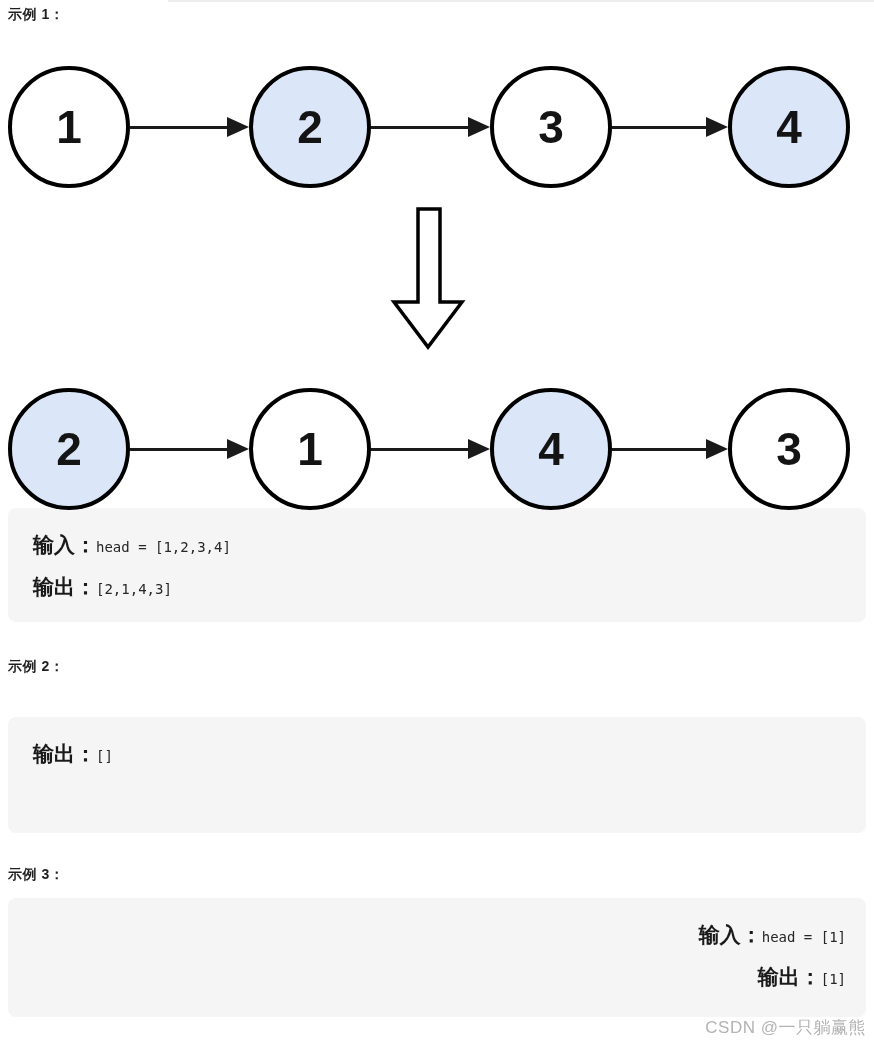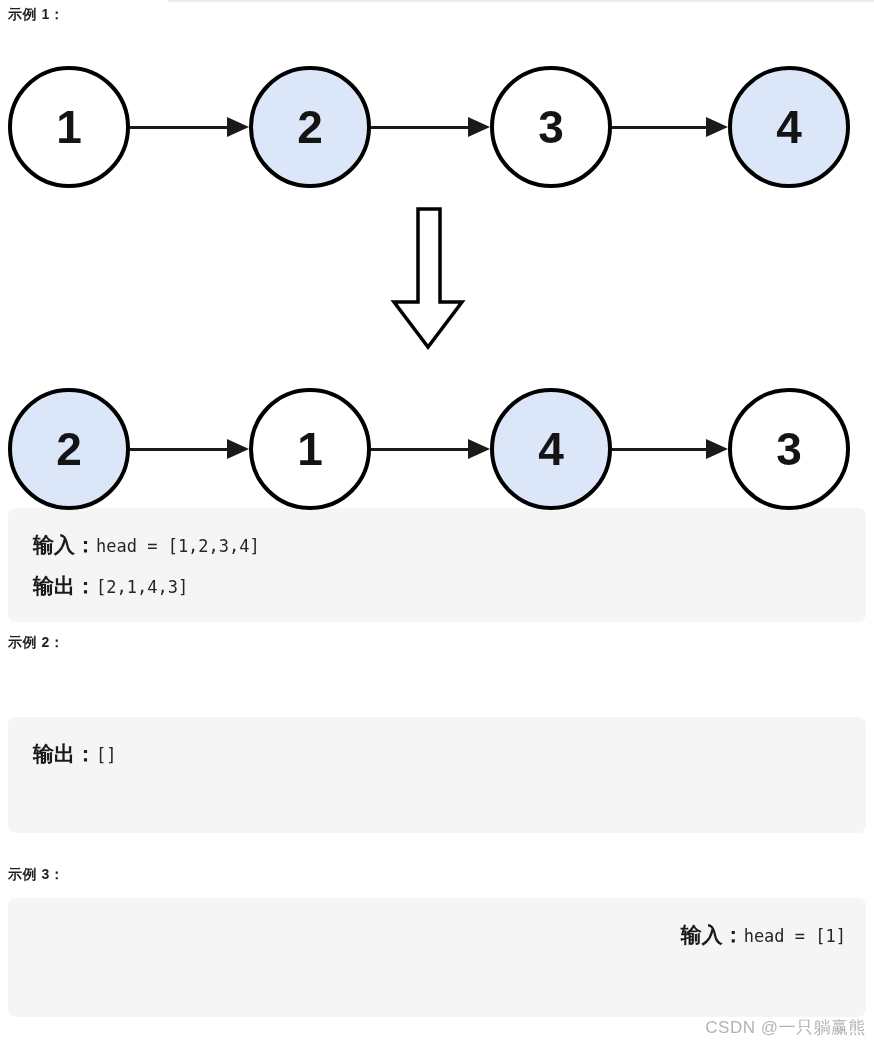--- a/index.html
+++ b/index.html
@@ -41,21 +41,21 @@
     white-space: pre;
     color: #262626;
   }
   .code-label {
     font-weight: 700;
     color: #1a1a1a;
     font-size: 21px;
   }
   .code-text {
     font-family: "DejaVu Sans Mono", monospace;
-    font-size: 17px;
+    font-size: 14px;
     color: #262626;
   }
   .diagram-layer {
     position: absolute;
     left: 0; top: 0;
     width: 874px; height: 1048px;
     z-index: 2;
     pointer-events: none;
   }
   .list-node {
@@ -130,23 +130,24 @@
 
 <svg class="down-arrow" width="90" height="150" viewBox="0 0 90 150">
   <polygon points="33,6 55,6 55,99 77,99 43,144 9,99 33,99" fill="#ffffff" stroke="#000000" stroke-width="3.5" stroke-linejoin="miter"></polygon>
 </svg>
 
 <div class="code-box" style="top:508px; height:114px;">
   <div class="code-line"><span class="code-label">输入：</span><span class="code-text">head = [1,2,3,4]</span></div>
   <div class="code-line"><span class="code-label">输出：</span><span class="code-text">[2,1,4,3]</span></div>
 </div>
 
-<div class="example-heading" style="top:634px;text-align:center;">示例 2：</div>
+<div class="example-heading" style="top:658px;text-align:center;">示例 2：</div>
 <div class="code-box" style="top:717px; height:116px;">
   <div class="code-line"><span class="code-label">输出：</span><span class="code-text">[]</span></div>
 </div>
 
 <div class="example-heading" style="top:866px;">示例 3：</div>
 <div class="code-box" style="top:898px; height:119px;text-align:right;">
   <div class="code-line"><span class="code-label">输入：</span><span class="code-text">head = [1]</span></div>
+  <div class="code-line"><span class="code-label">输出：</span><span class="code-text">[1]</span></div>
 </div>
 
 <div class="watermark">CSDN @一只躺赢熊</div>
 
 </body></html>

